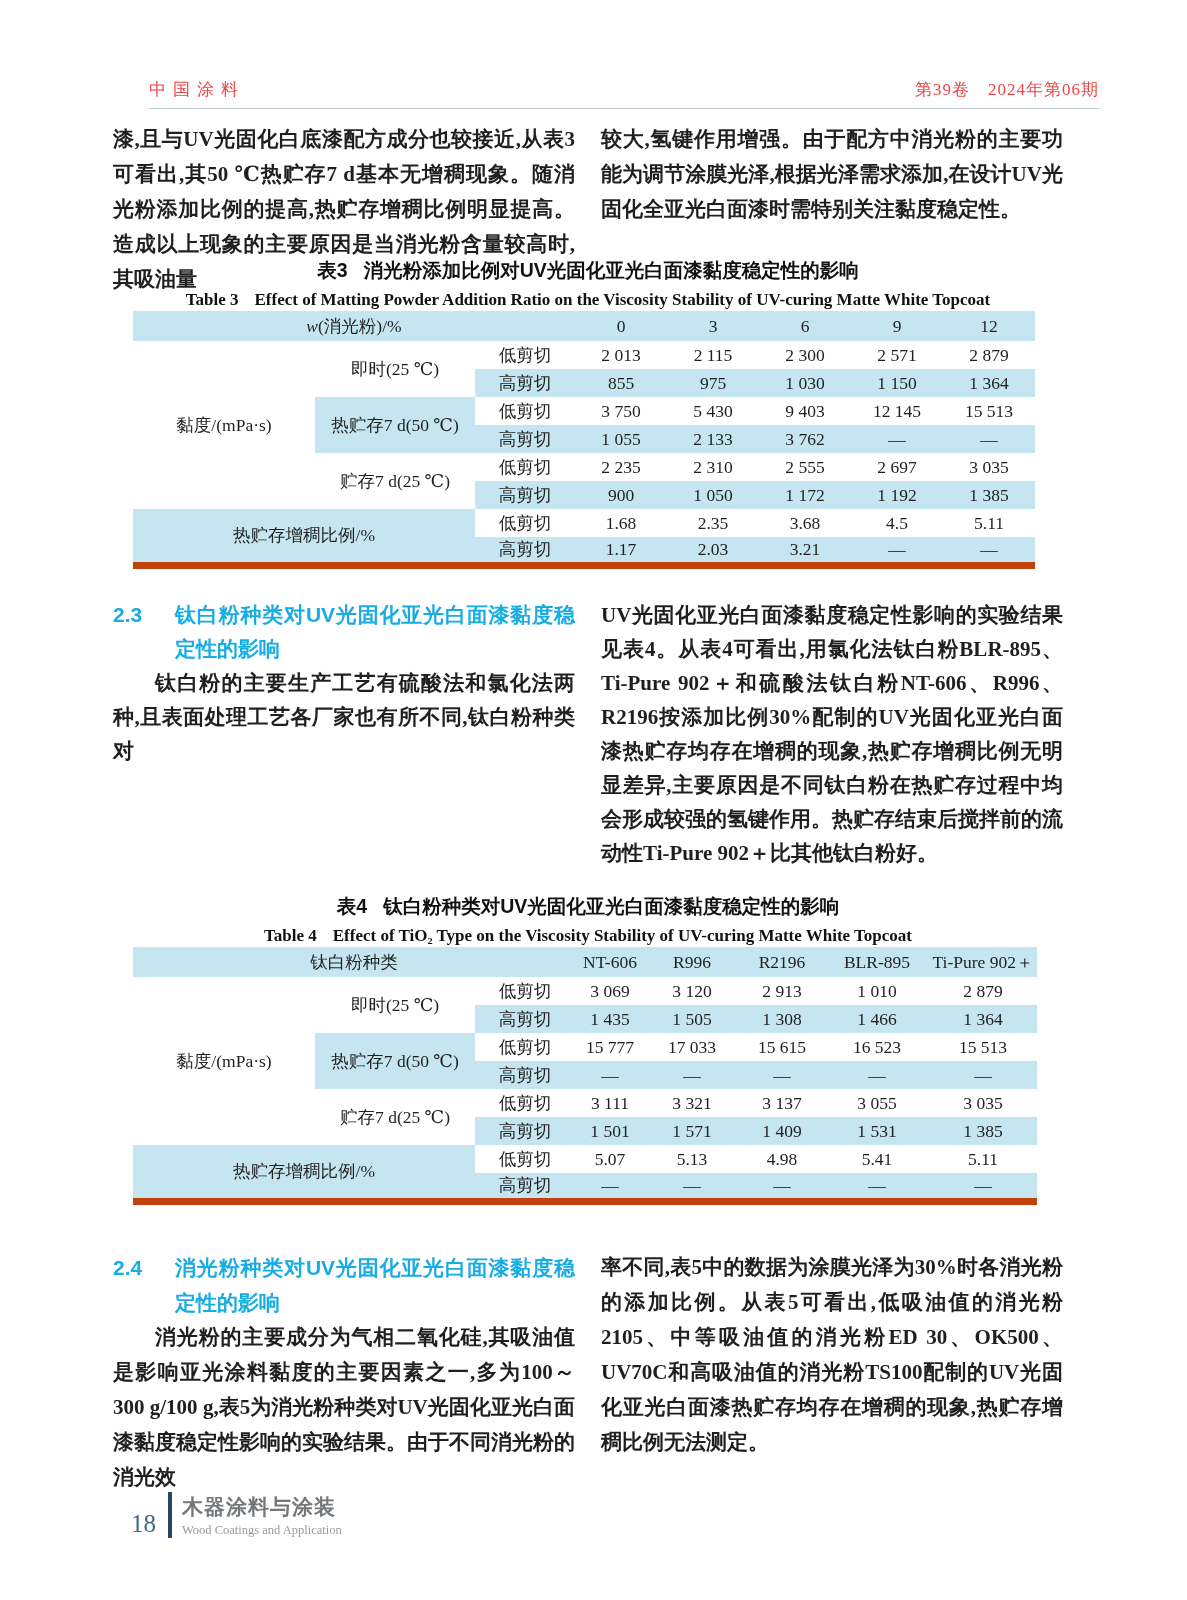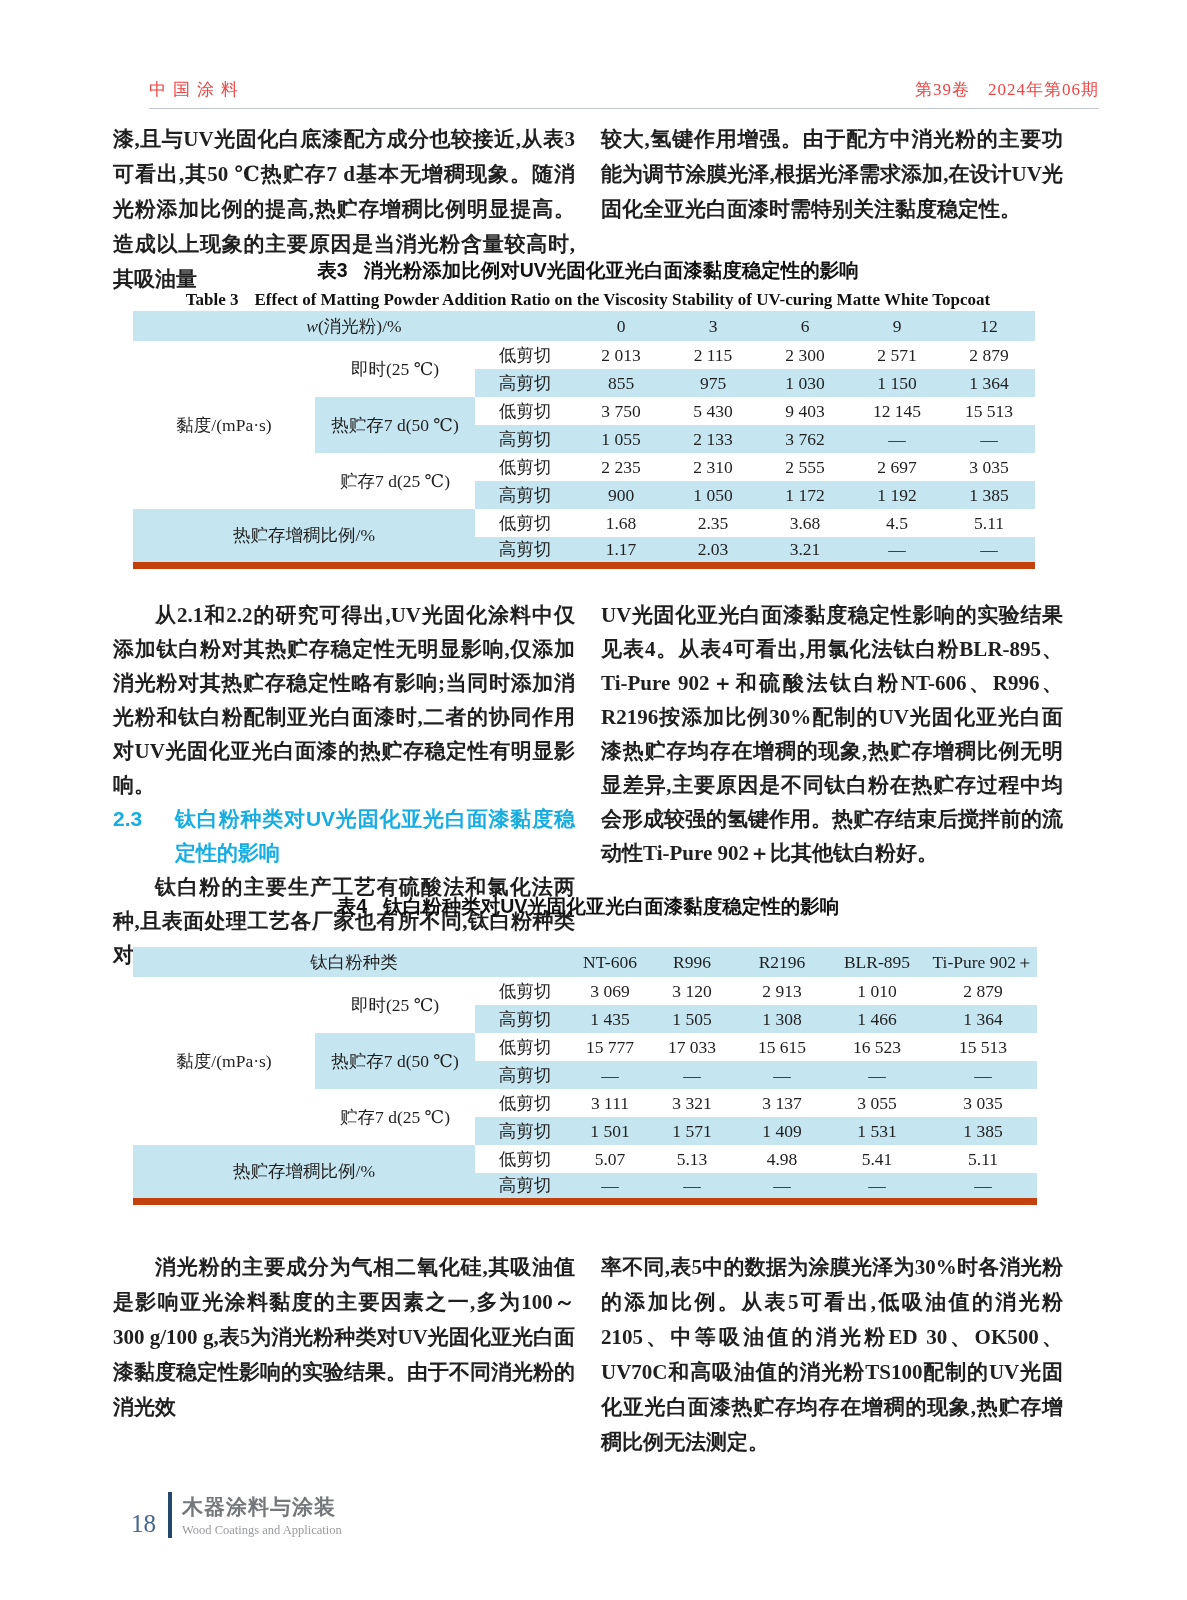--- a/index.html
+++ b/index.html
@@ -191,34 +191,34 @@
       <td class="bg-b">2.03</td>
       <td class="bg-b">3.21</td>
       <td class="bg-b">—</td>
       <td class="bg-b">—</td>
     </tr>
   </tbody>
     </table>
 
   <div class="twocol sec2" style="top:598px;">
     <div class="col">
-      <p class="para indent">从2.1和2.2的研究可得出,UV光固化涂料中仅添加钛白粉对其热贮存稳定性无明显影响,仅添加消光粉对其热贮存稳定性略有影响;当同时添加消光粉和钛白粉配制亚光白面漆时,二者的协同作用对UV光固化亚光白面漆的热贮存稳定性有明显影响。</p>
       <div class="h2">
         <span class="num">2.3</span>
         <span class="htext">钛白粉种类对UV光固化亚光白面漆黏度稳定性的影响</span>
       </div>
       <p class="para indent">钛白粉的主要生产工艺有硫酸法和氯化法两种,且表面处理工艺各厂家也有所不同,钛白粉种类对</p>
     </div>
     <div class="col">
       <p class="para">UV光固化亚光白面漆黏度稳定性影响的实验结果见表4。从表4可看出,用氯化法钛白粉BLR-895、Ti-Pure 902＋和硫酸法钛白粉NT-606、R996、R2196按添加比例30%配制的UV光固化亚光白面漆热贮存均存在增稠的现象,热贮存增稠比例无明显差异,主要原因是不同钛白粉在热贮存过程中均会形成较强的氢键作用。热贮存结束后搅拌前的流动性Ti-Pure 902＋比其他钛白粉好。</p>
     </div>
   </div>
 
   <div class="ttitle" style="top:893px;">
     <div class="cn"><span>表4</span><span class="tgap"></span><span>钛白粉种类对UV光固化亚光白面漆黏度稳定性的影响</span></div>
+    <div class="en"><span>Table 4</span><span class="tgap"></span><span>Effect of TiO₂ Type on the Viscosity Stability of UV-curing Matte White Topcoat</span></div>
   </div>
 
   <table class="dtable" style="top:947px;">
     <colgroup>
       <col style="width:182px">
         <col style="width:160px">
         <col style="width:100px">
       <col style="width:70px">
         <col style="width:94px">
         <col style="width:86px">
@@ -301,20 +301,24 @@
       <td class="bg-b">—</td>
       <td class="bg-b">—</td>
       <td class="bg-b">—</td>
       <td class="bg-b">—</td>
     </tr>
   </tbody>
     </table>
 
   <div class="twocol sec3" style="top:1250px;">
     <div class="col">
+      <div class="h2">
+        <span class="num">2.4</span>
+        <span class="htext">消光粉种类对UV光固化亚光白面漆黏度稳定性的影响</span>
+      </div>
       <p class="para indent">消光粉的主要成分为气相二氧化硅,其吸油值是影响亚光涂料黏度的主要因素之一,多为100～300 g/100 g,表5为消光粉种类对UV光固化亚光白面漆黏度稳定性影响的实验结果。由于不同消光粉的消光效</p>
     </div>
     <div class="col">
       <p class="para">率不同,表5中的数据为涂膜光泽为30%时各消光粉的添加比例。从表5可看出,低吸油值的消光粉2105、中等吸油值的消光粉ED 30、OK500、UV70C和高吸油值的消光粉TS100配制的UV光固化亚光白面漆热贮存均存在增稠的现象,热贮存增稠比例无法测定。</p>
     </div>
   </div>
 
   <div class="pfoot">
     <span class="pno">18</span>
     <div class="fbar"></div>

